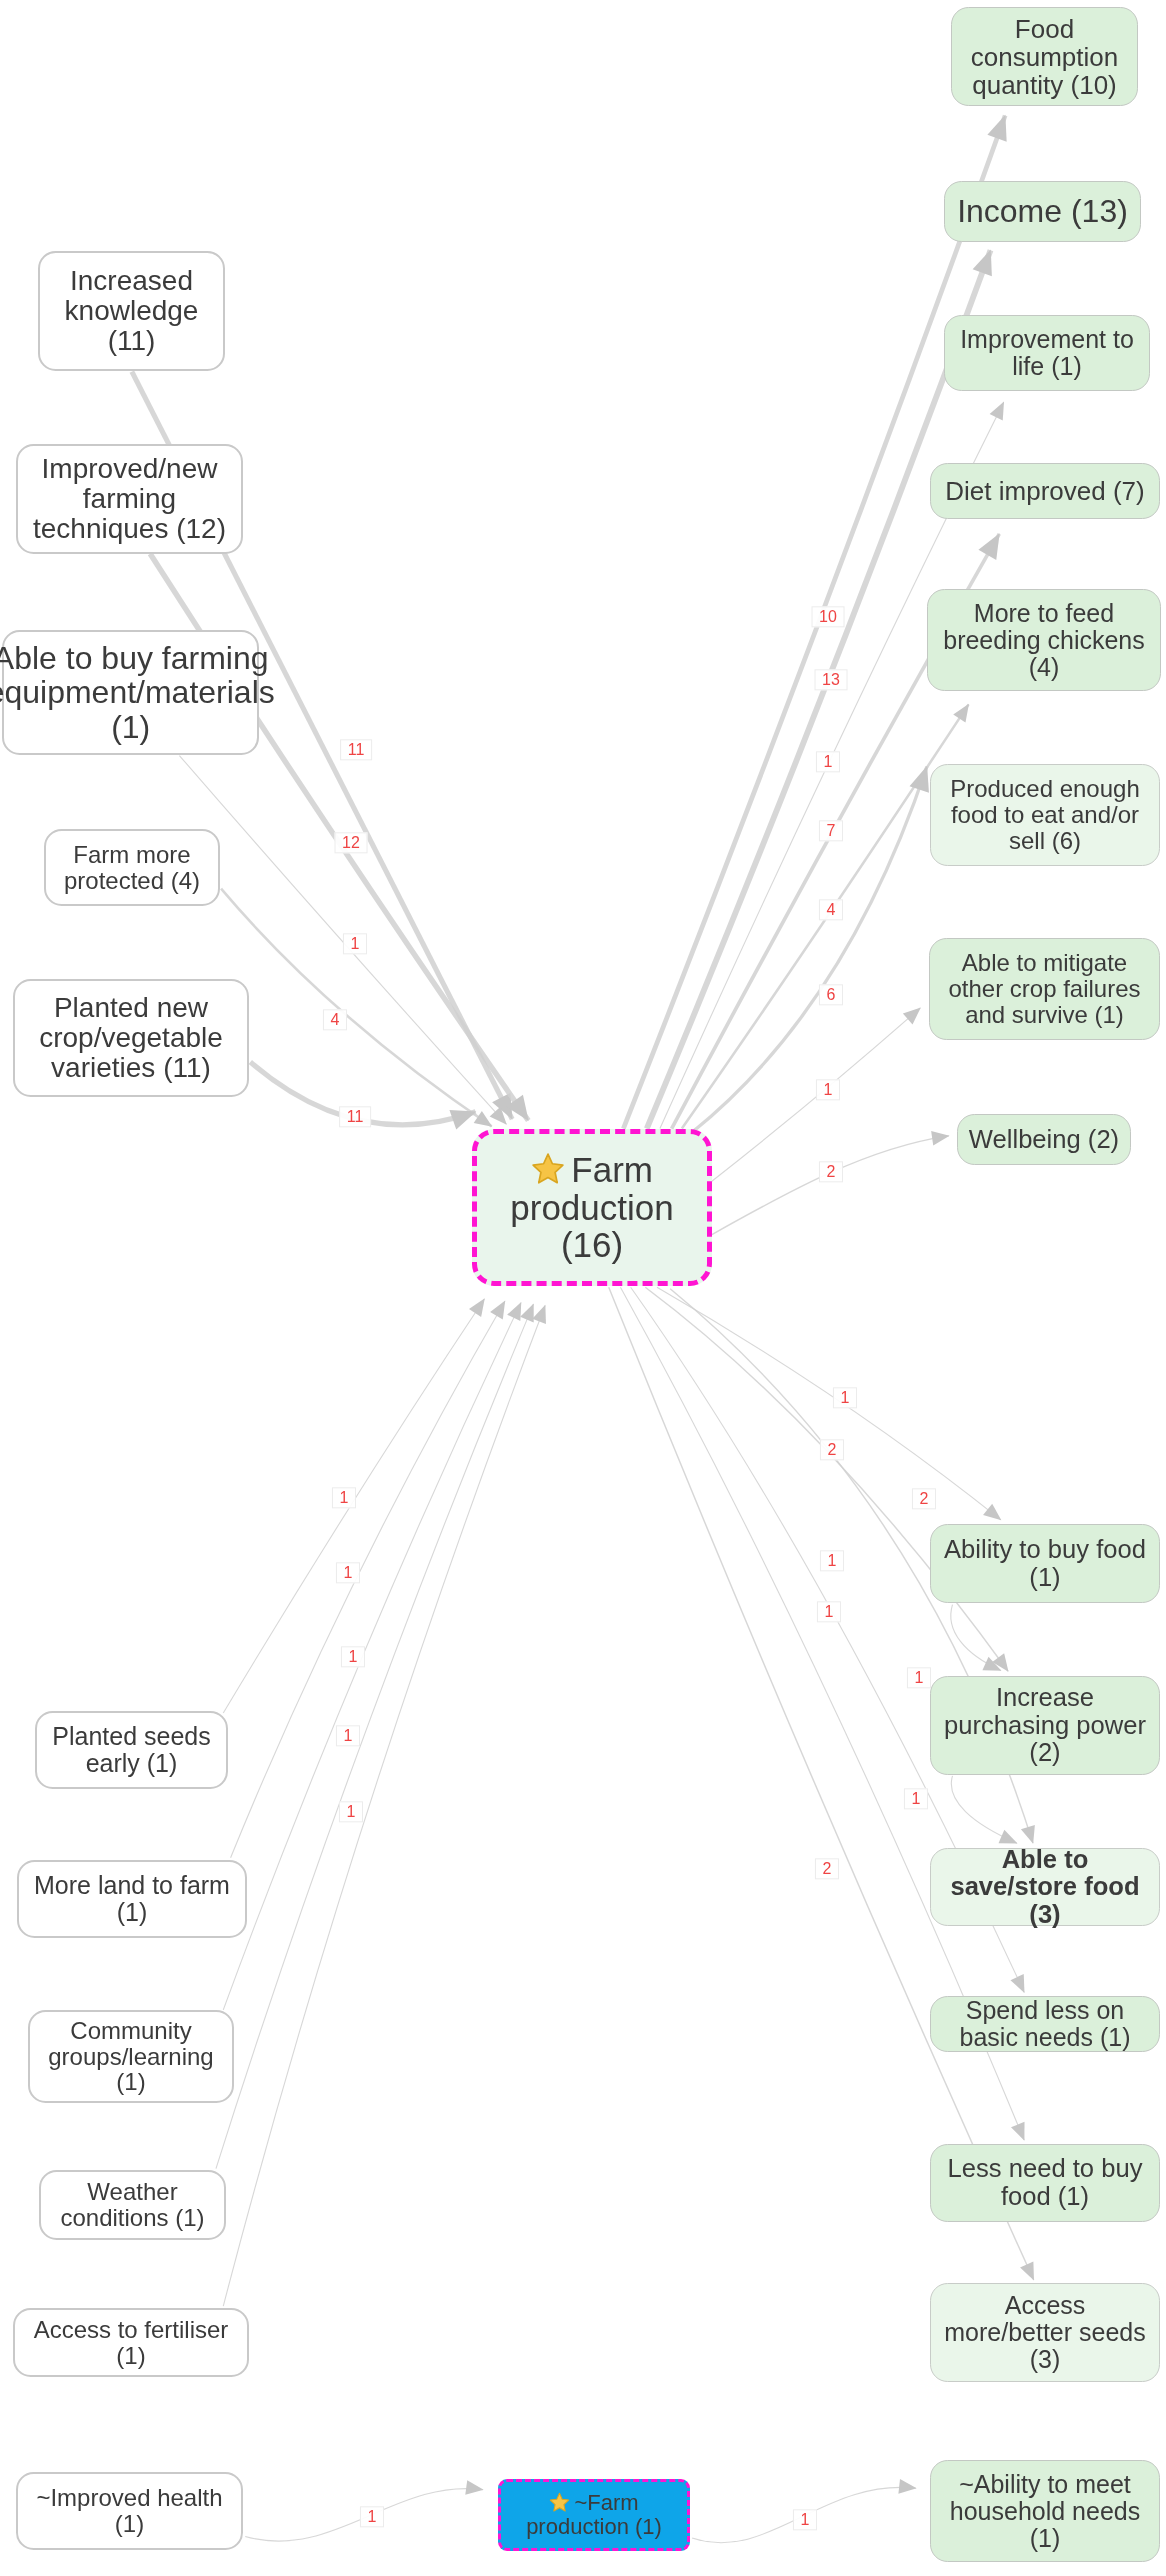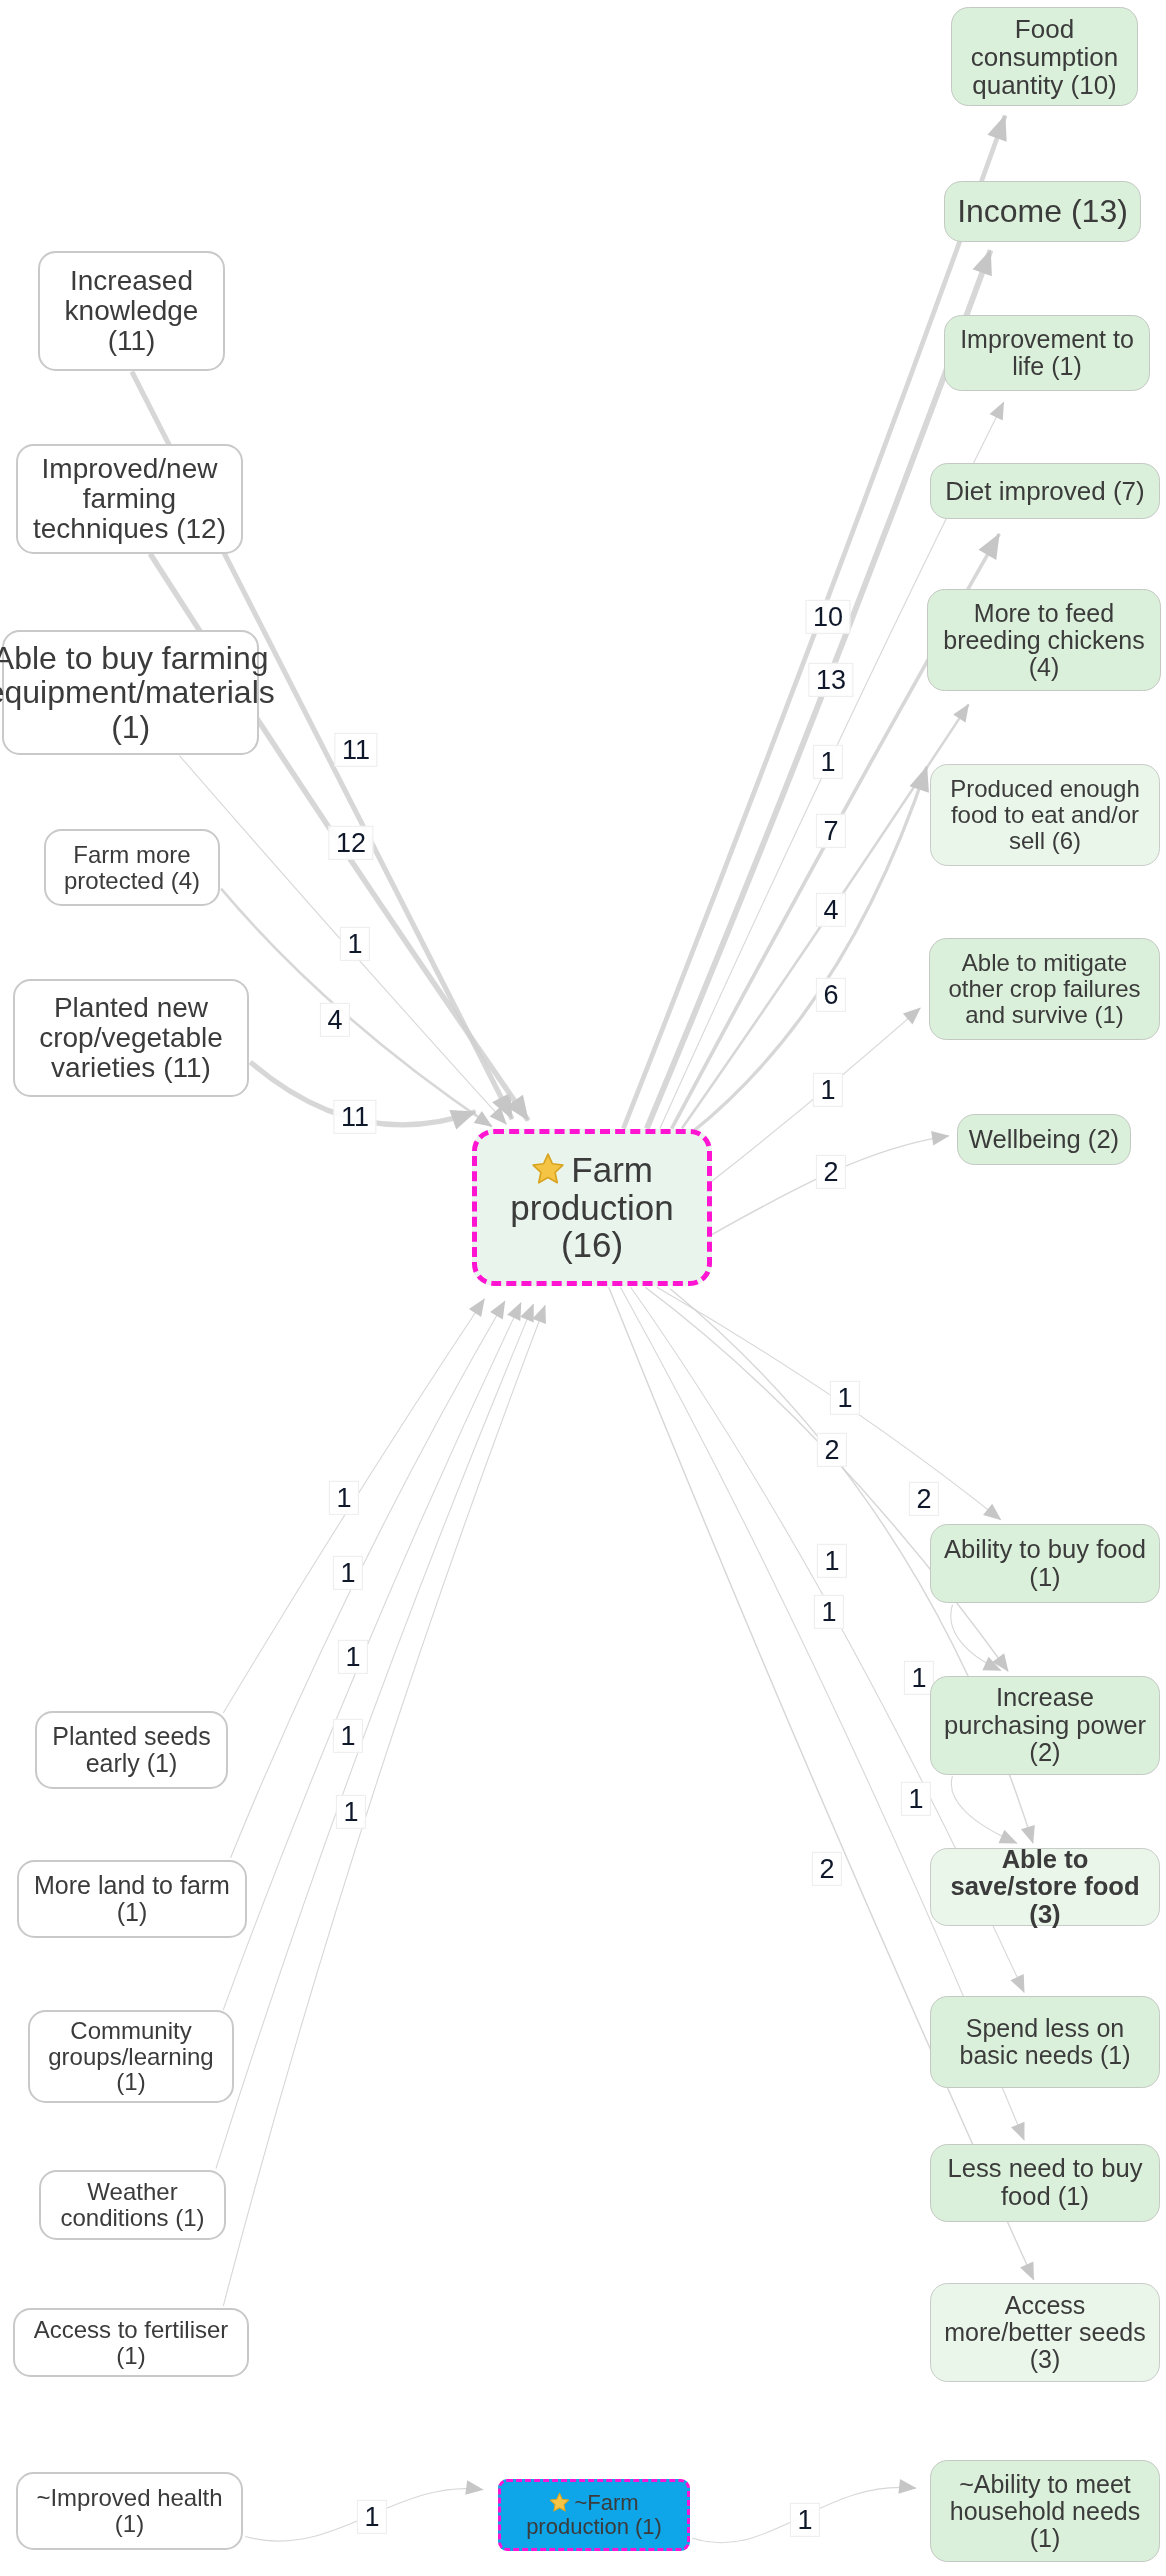--- a/index.html
+++ b/index.html
@@ -10,21 +10,21 @@
   .node{position:absolute;display:flex;align-items:center;justify-content:center;text-align:center;
         box-sizing:border-box;border-radius:17.6px;line-height:1.08;color:#3b3b3b;padding:5.9px 8.8px;
         pointer-events:auto;cursor:pointer;}
   .node.plain{background:#ffffff;border:2.2px solid #c9c9c9;}
   .node.green{background:#dbf0da;border:1.8px solid #c3c8c3;}
   .node.green-light{background:#eaf6ea;border:1.8px solid #c8ccc8;}
   .node.focal{background:#e9f5ec;border:5.1px dashed #ff14d2;border-radius:22px;}
   .node.focal-small{background:#0ea5e9;border:3.7px dashed #ff14d2;border-radius:9px;}
   .star{display:inline-block;vertical-align:-0.12em;margin-right:0.18em;}
   .elabel{position:absolute;transform:translate(-50%,-50%);background:rgba(255,255,255,0.92);
-        border:1.1px solid #ececec;padding:0.7px 6.6px;font-size:27px;color:#0f172a;
+        border:1.1px solid #ececec;padding:0.7px 6.6px;font-size:16px;color:#ef4444;
         font-family:"Liberation Sans",sans-serif;}
 </style>
 </head>
 <body>
 
 <div id="map">
   <svg id="edges" xmlns="http://www.w3.org/2000/svg" viewBox="0 0 1595 3522" width="1167" height="2576">
     <defs>
       <marker id="arr" markerUnits="userSpaceOnUse" markerWidth="26" markerHeight="22" refX="24" refY="11" orient="auto">
         <path d="M1,1 L25,11 L1,21 Z" fill="#c6c6c6"></path>
@@ -162,21 +162,21 @@
       </div>
       <div class="node green" style="left: 930px; top: 1524px; width: 230px; height: 79px; font-size: 25.6px;">
         <span>Ability to buy food (1)</span>
       </div>
       <div class="node green" style="left: 930px; top: 1676px; width: 230px; height: 99px; font-size: 25.6px;">
         <span>Increase purchasing power (2)</span>
       </div>
       <div class="node green-light" style="left: 930px; top: 1848px; width: 230px; height: 78px; font-size: 25.6px; font-weight: bold;">
         <span>Able to save/store food (3)</span>
       </div>
-      <div class="node green" style="left: 930px; top: 1996px; width: 230px; height: 92px; font-size: 25px;">
+      <div class="node green" style="left: 930px; top: 1996px; width: 230px; height: 56px; font-size: 25px;">
         <span>Spend less on basic needs (1)</span>
       </div>
       <div class="node green" style="left: 930px; top: 2144px; width: 230px; height: 78px; font-size: 25.6px;">
         <span>Less need to buy food (1)</span>
       </div>
       <div class="node green-light" style="left: 930px; top: 2283px; width: 230px; height: 99px; font-size: 25px;">
         <span>Access more/better seeds (3)</span>
       </div>
       <div class="node green" style="left: 930px; top: 2460px; width: 230px; height: 102px; font-size: 25px;">
         <span>~Ability to meet household needs (1)</span>

